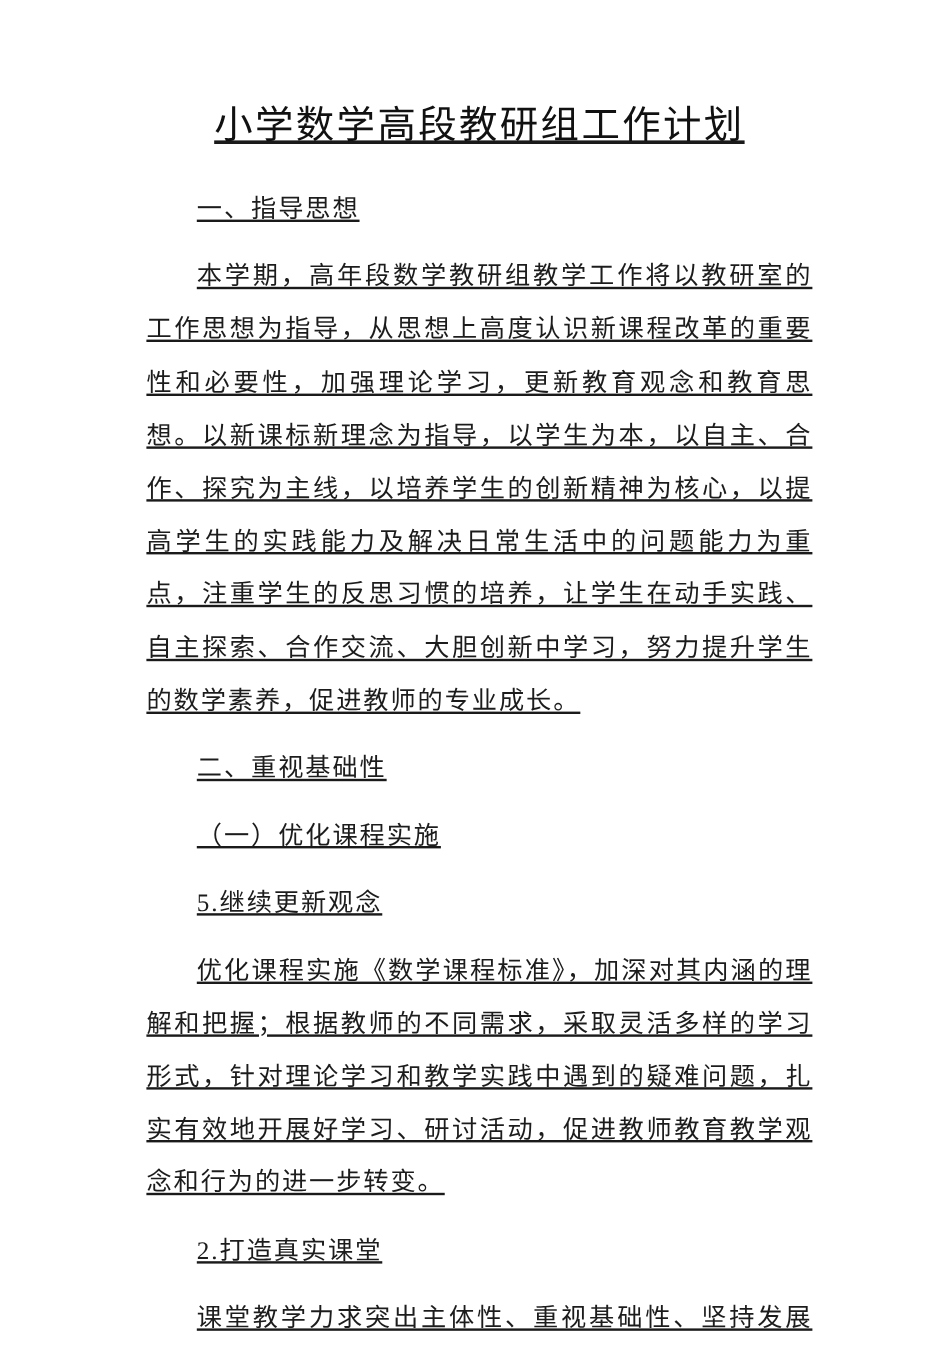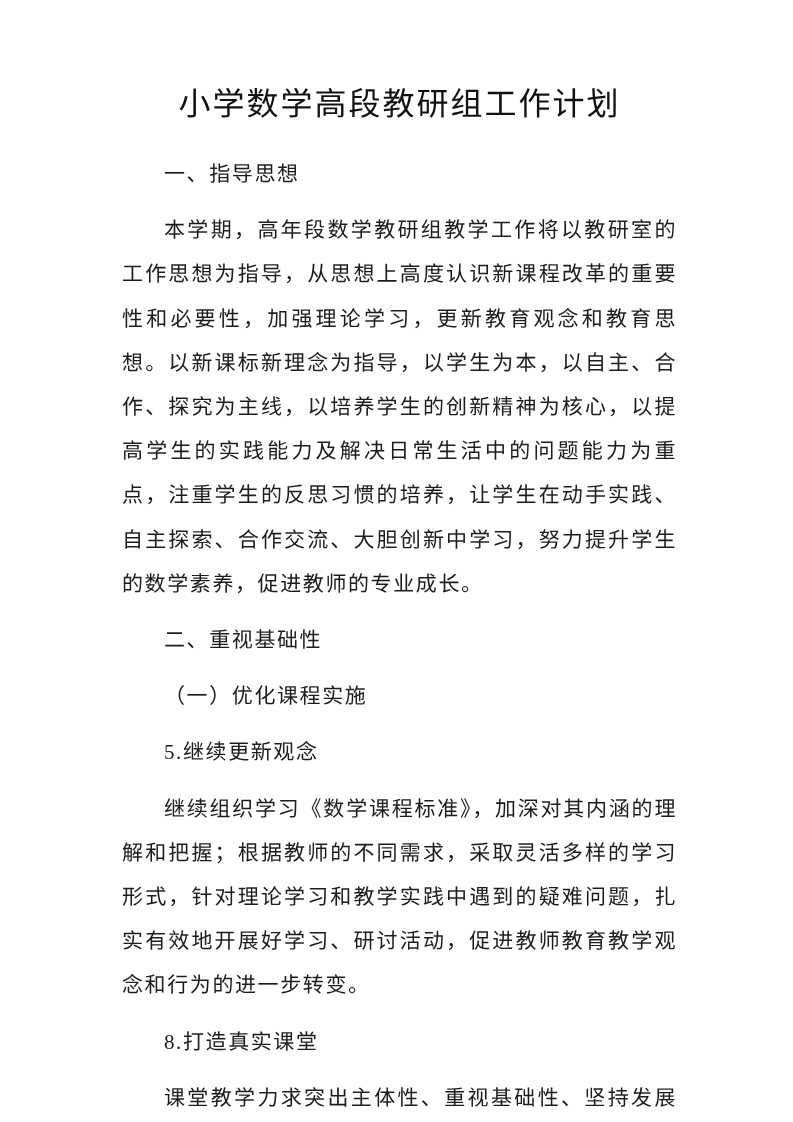--- a/index.html
+++ b/index.html
@@ -11,20 +11,21 @@
     position: relative;
     width: 793px;
     height: 1122px;
     margin: 0 auto;
     background: #ffffff;
     box-sizing: border-box;
     padding: 82px 104px 40px 110px;
     overflow: hidden;
     font-family: "Liberation Serif", "DejaVu Serif", serif;
     color: #1a1a1a;
+    text-decoration: underline;
   }
   .doc-title {
     font-size: 32px;
     line-height: 44px;
     font-weight: 500;
     text-align: center;
     letter-spacing: 2px;
     margin: 0 0 26px 0;
     color: #111111;
   }
@@ -47,18 +48,18 @@
   <p class="para">一、指导思想</p>
 
   <p class="para">本学期，高年段数学教研组教学工作将以教研室的工作思想为指导，从思想上高度认识新课程改革的重要性和必要性，加强理论学习，更新教育观念和教育思想。以新课标新理念为指导，以学生为本，以自主、合作、探究为主线，以培养学生的创新精神为核心，以提高学生的实践能力及解决日常生活中的问题能力为重点，注重学生的反思习惯的培养，让学生在动手实践、自主探索、合作交流、大胆创新中学习，努力提升学生的数学素养，促进教师的专业成长。</p>
 
   <p class="para">二、重视基础性</p>
 
   <p class="para">（一）优化课程实施</p>
 
   <p class="para">5.继续更新观念</p>
 
-  <p class="para">继续组织学习《数学课程标准》，加深对其内涵的理解和把握；根据教师的不同需求，采取灵活多样的学习形式，针对理论学习和教学实践中遇到的疑难问题，扎实有效地开展好学习、研讨活动，促进教师教育教学观念和行为的进一步转变。</p>
+  <p class="para">优化课程实施《数学课程标准》，加深对其内涵的理解和把握；根据教师的不同需求，采取灵活多样的学习形式，针对理论学习和教学实践中遇到的疑难问题，扎实有效地开展好学习、研讨活动，促进教师教育教学观念和行为的进一步转变。</p>
 
-  <p class="para">8.打造真实课堂</p>
+  <p class="para">2.打造真实课堂</p>
 
   <p class="para">课堂教学力求突出主体性、重视基础性、坚持发展性、体现创造性、提倡开放性，使知识与技能、过程与方法、情感态度价值观有机统一起来，实现课程功能的根本转变。</p>
 </div>
 
 </body></html>

